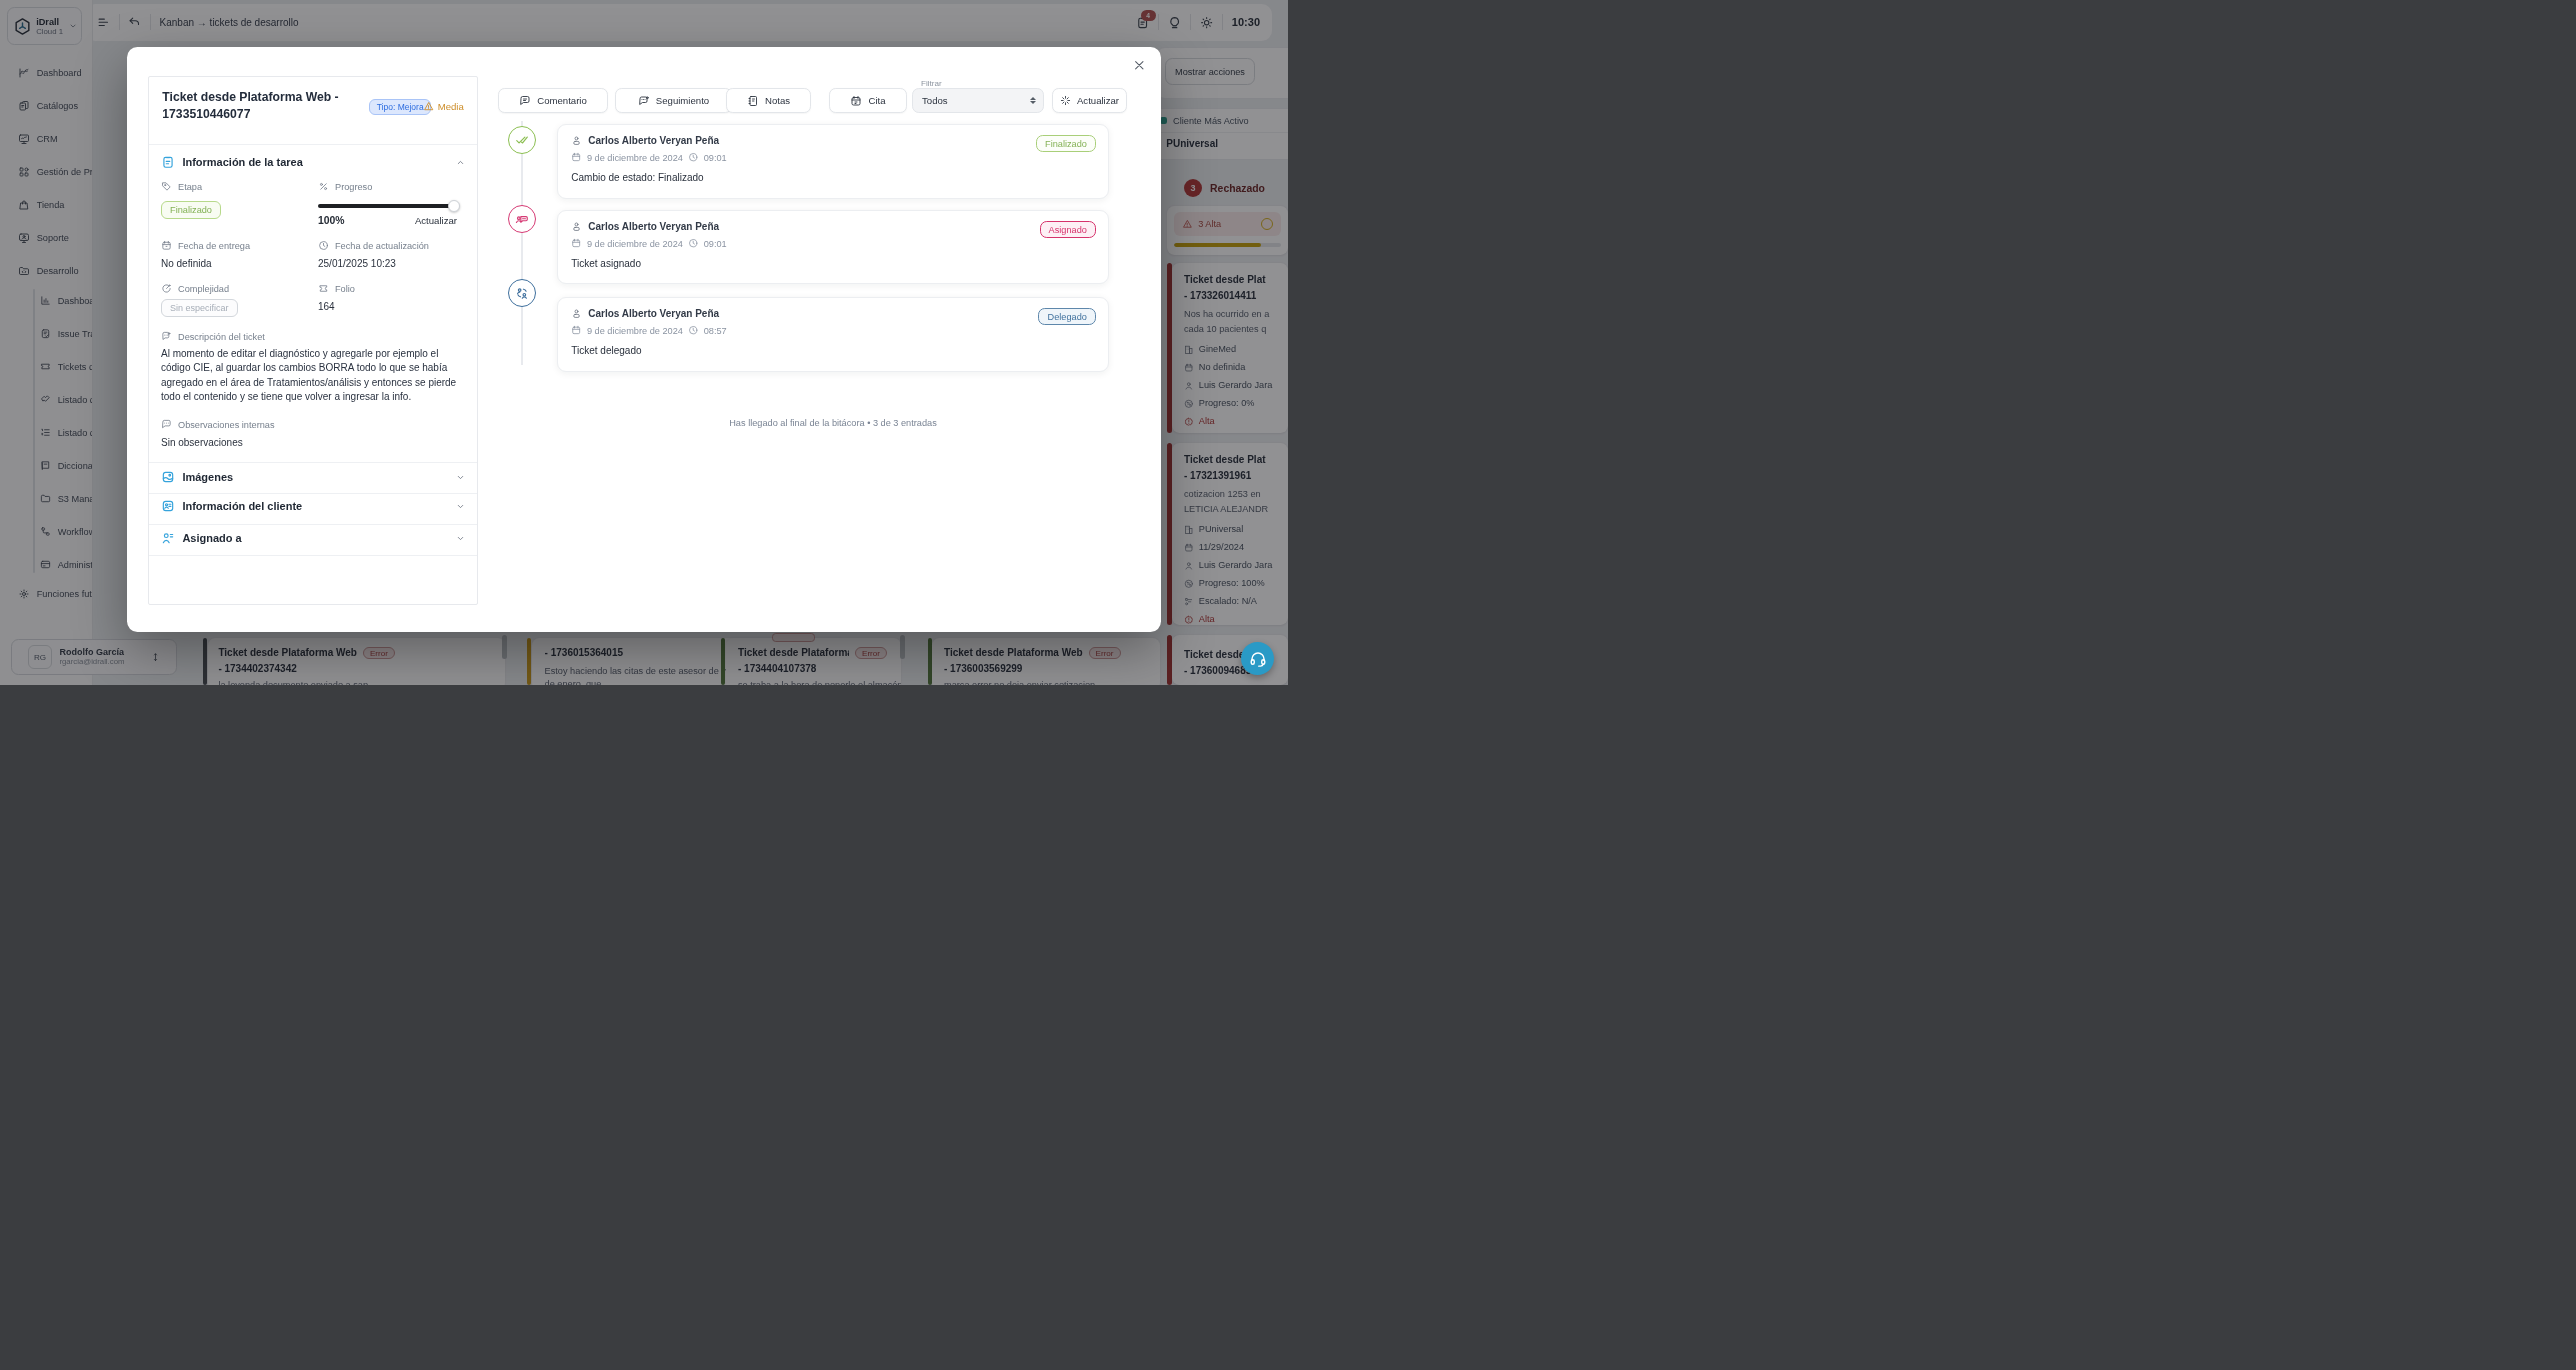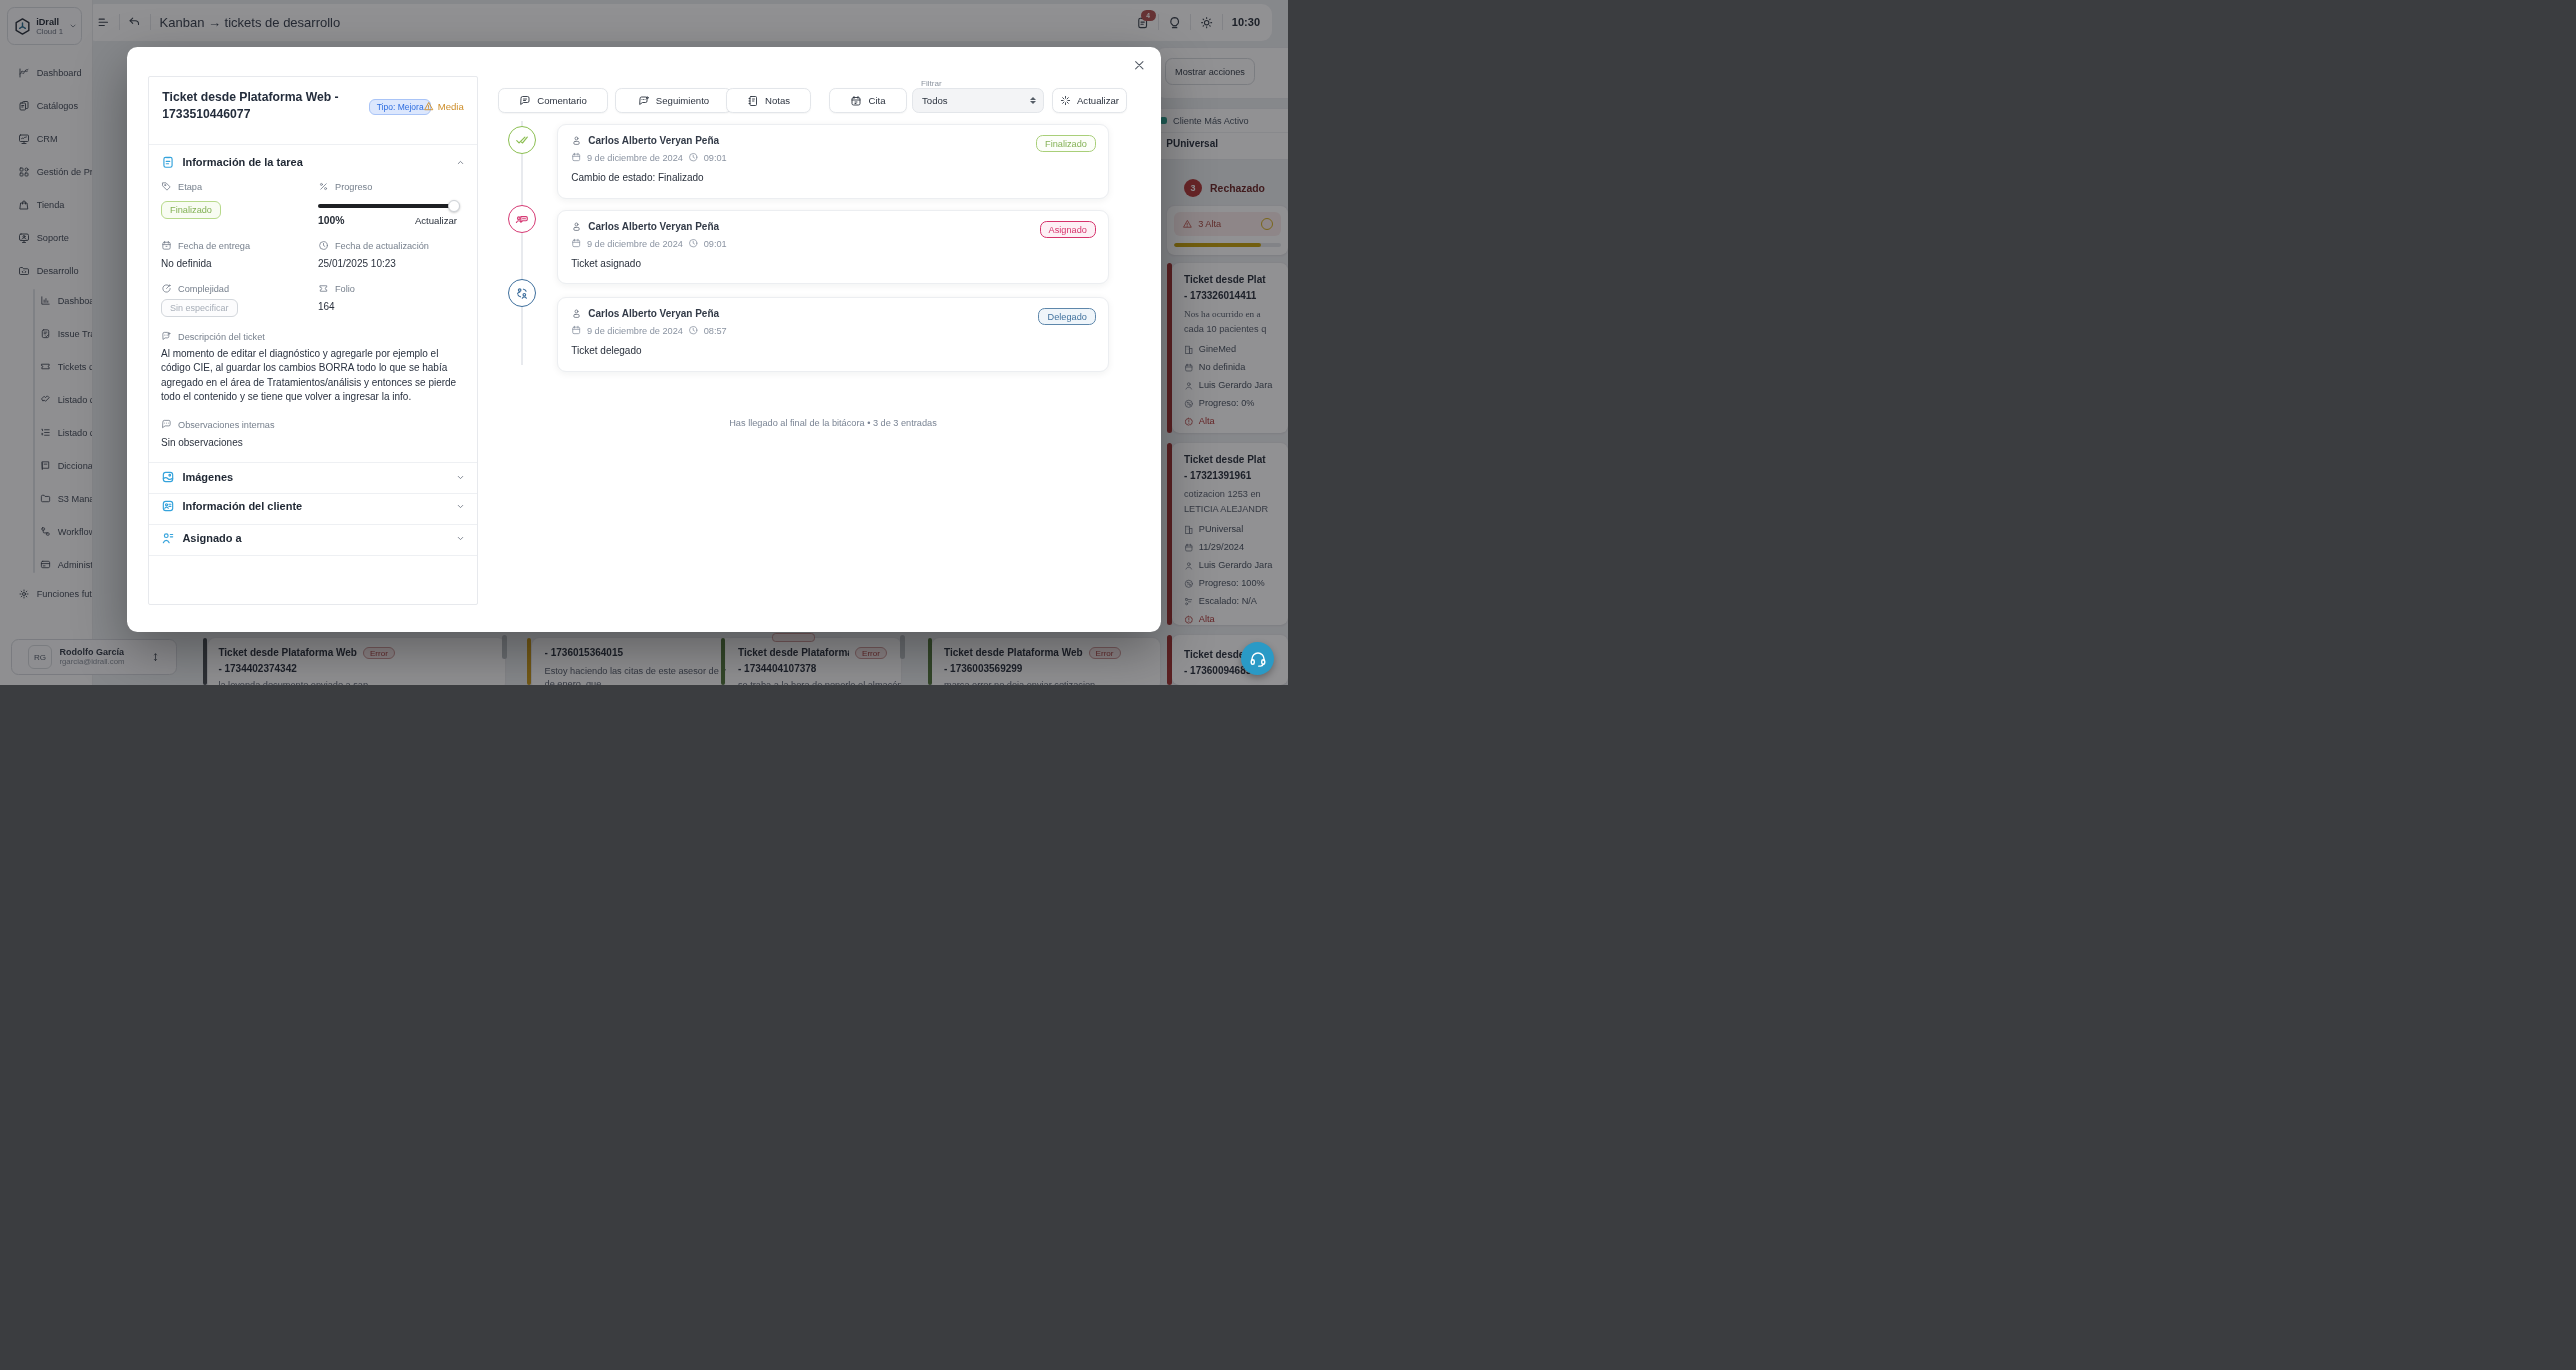--- a/index.html
+++ b/index.html
@@ -7,21 +7,21 @@
          font-family:"Liberation Sans",sans-serif;-webkit-font-smoothing:antialiased;color:#2d3440;}
   .abs{position:absolute;}
   svg{display:block;}
   .ic{flex:0 0 auto;}
 
   
   .topbar{left:85px;top:3.7px;width:1187px;height:37px;background:#fff;border-radius:10.4px;
           display:flex;align-items:center;justify-content:space-between;padding:0 12px;box-sizing:border-box;}
   .tb-group{display:flex;align-items:center;gap:9px;}
   .tb-div{width:0.7px;height:16.3px;background:#e4e6ea;}
-  .breadcrumb{font-size:13px;color:#3c4452;}
+  .breadcrumb{font-size:10px;color:#3c4452;}
   .tb-time{font-size:11px;font-weight:700;color:#2b323d;}
   .tb-icbtn{position:relative;color:#3f4752;display:flex;}
   .tb-badge{position:absolute;top:-5.2px;right:-6.7px;min-width:11px;height:11px;border-radius:6px;background:#b25454;
             color:#fff;font-size:6.7px;font-weight:700;display:flex;align-items:center;justify-content:center;padding:0 2.2px;}
 
   
   .sidebar{left:0;top:0;width:92px;height:685px;background:#fbfbfc;border-right:0.7px solid #e7e9ec;}
   .logo-chip{position:absolute;left:7.4px;top:7.4px;width:75px;height:38px;border:0.7px solid #d9dce1;border-radius:7.4px;
              display:flex;align-items:center;gap:4.4px;padding:0 4.4px;box-sizing:border-box;background:#fcfcfd;}
   .logo-name{font-size:9.2px;font-weight:700;color:#2b323d;line-height:10.4px;}
@@ -414,21 +414,21 @@
     </div>
     <div class="gold-track" style="margin-top:6.7px;">
         <div class="gold-fill"></div>
       </div>
   </div>
 
   <div class="abs kaccent" style="left:1167px;top:263px;width:5.2px;height:170px;background:#9f3434;"></div>
   <div class="abs kcard" style="left:1172px;top:263px;width:116px;height:170px;padding:9px 0 0 12px;overflow:hidden;">
     <div class="kc-title">Ticket desde Plat</div>
     <div class="kc-title">- 173326014411</div>
-    <div class="kc-desc" style="margin-top:4.4px;font-family:Liberation Serif, serif;">Nos ha ocurrido en a</div>
+    <div class="kc-desc" style="margin-top:4.4px;">Nos ha ocurrido en a</div>
     <div class="kc-desc">cada 10 pacientes q</div>
     <div class="kc-row" style="margin-top:3px;">
         <span class="ic">
           <svg width="9.6" height="9.6" viewBox="0 0 24 24" stroke="currentColor" fill="none" stroke-width="1.8">
             <rect x="4" y="3" width="10" height="18"></rect>
             <rect x="14" y="9" width="6" height="12"></rect>
             <path d="M7 7h1M10 7h1M7 11h1M10 11h1"></path>
           </svg>
         </span>
         <span>GineMed</span>

